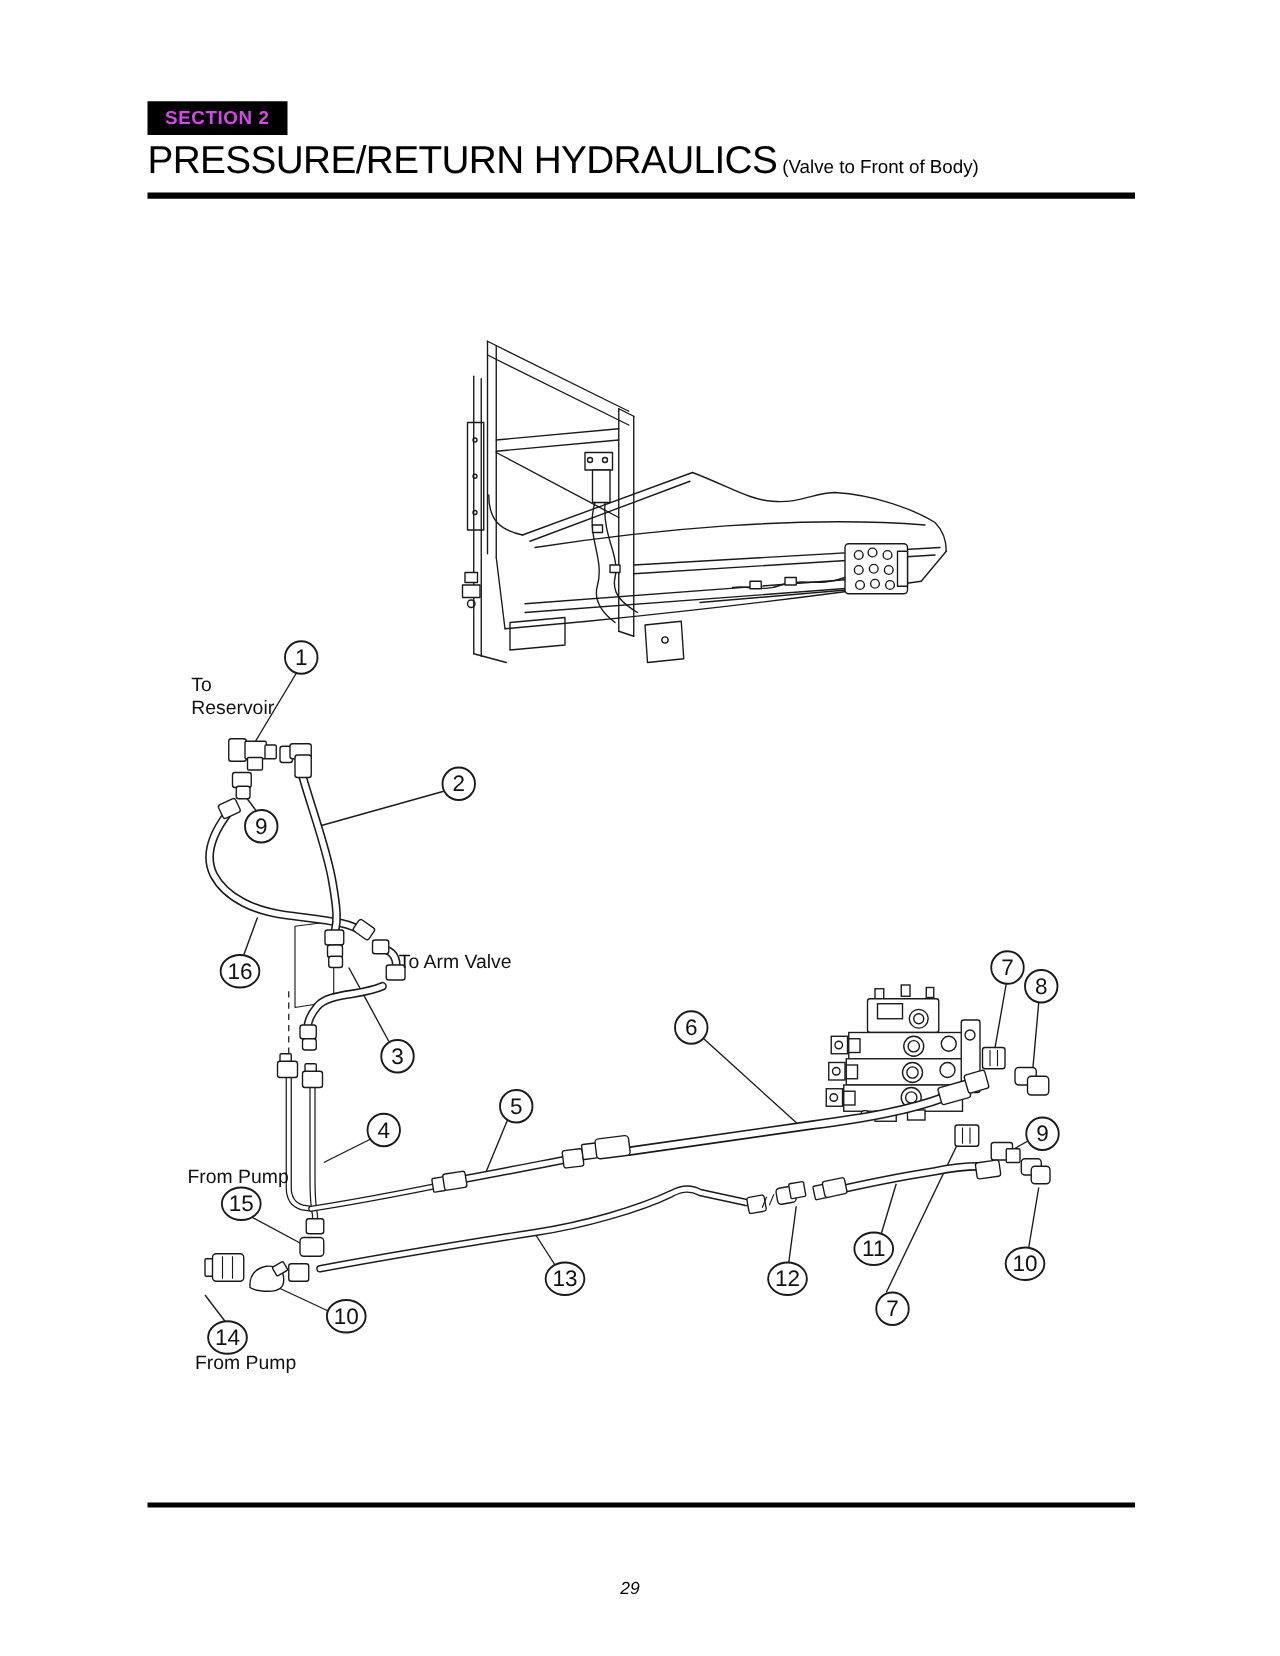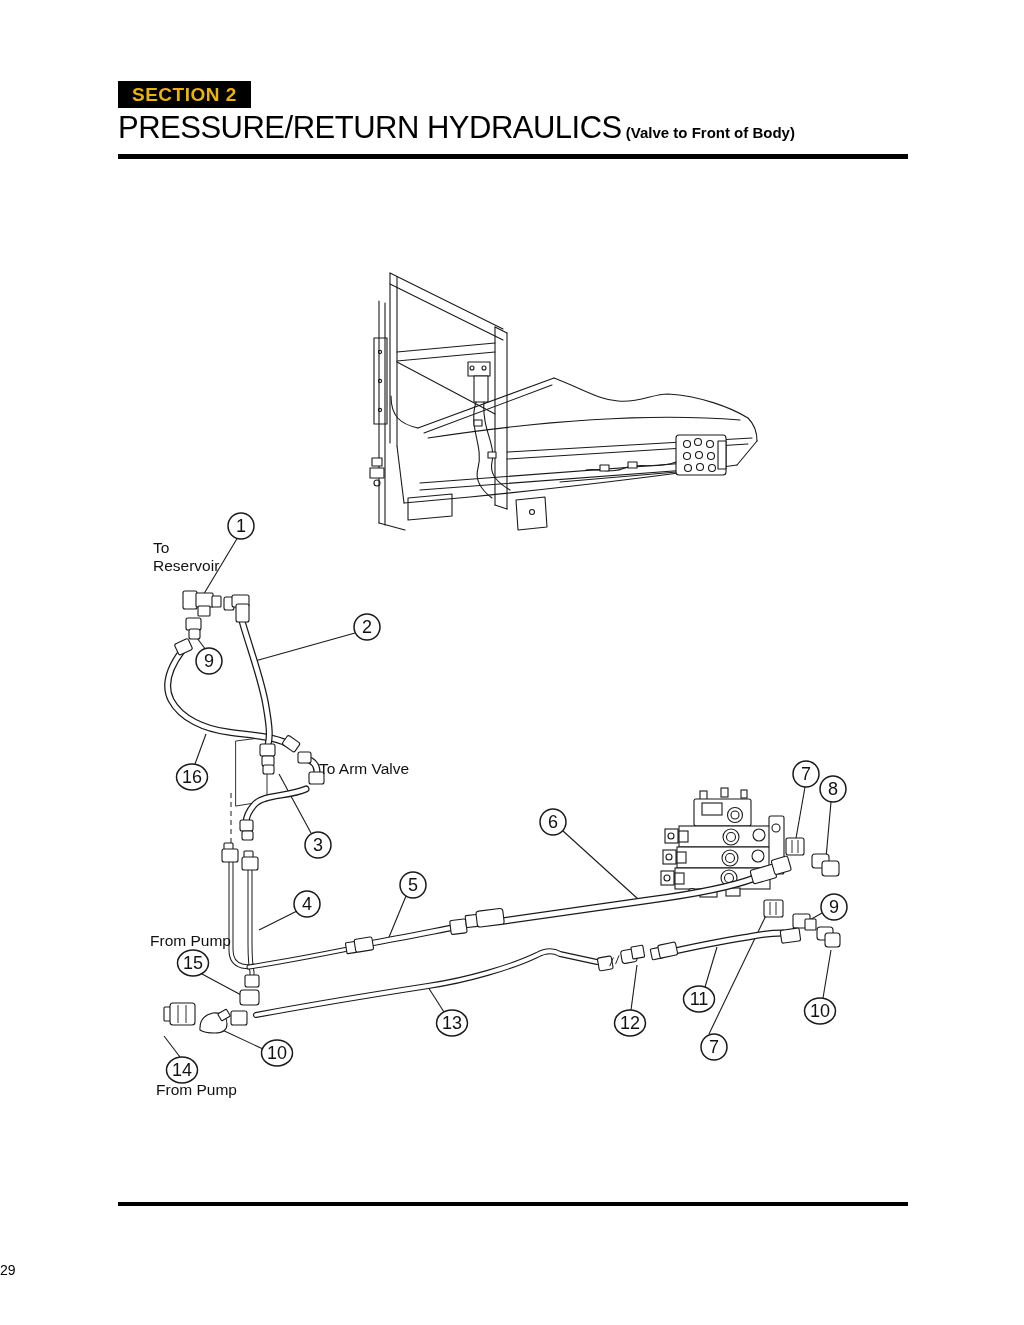--- a/index.html
+++ b/index.html
@@ -7,45 +7,45 @@
     position:relative;
     width:1024px;height:1325px;
     margin:0 auto;
     background:#ffffff;
     font-family:"Liberation Sans", sans-serif;
     color:#000;
     overflow:hidden;
   }
   .section-badge{
     position:absolute;left:118px;top:81px;
-    background:#000;color:#eab308;
-    font-size:19px;font-weight:bold;
+    background:#000;color:#d946ef;
+    font-size:15px;font-weight:bold;
     line-height:27px;height:27px;
     padding:0 14px;
     letter-spacing:.5px;
     white-space:nowrap;
   }
   .title-row{
     position:absolute;left:118px;top:110px;width:800px;
     white-space:nowrap;
   }
   .title-main{
     font-size:31px;font-weight:normal;letter-spacing:-0.5px;
   }
   .title-sub{
-    font-size:15px;font-weight:bold;margin-left:4px;
+    font-size:15px;font-weight:normal;margin-left:4px;
   }
   .rule{
     position:absolute;left:118px;width:790px;background:#000;
   }
   .rule.header-rule{top:154px;height:5px;}
   .rule.footer-rule{top:1202px;height:4px;}
   .page-number{
     position:absolute;left:0;top:1262px;width:1008px;
-    text-align:left;font-size:14px;
+    text-align:center;font-size:14px;font-style:italic;
   }
   svg.diagram{position:absolute;left:0;top:0;}
   
   .art{stroke:#1a1a1a;fill:none;stroke-width:1.1;stroke-linecap:round;stroke-linejoin:round;}
   .fit rect,.fit path.blob{fill:#ffffff;stroke:#1a1a1a;stroke-width:1.1;}
   .fit line{stroke:#1a1a1a;stroke-width:.9;}
   .fit circle{fill:#ffffff;stroke:#1a1a1a;stroke-width:1.1;}
   .hoseB{stroke:#1a1a1a;fill:none;stroke-linecap:round;stroke-linejoin:round;}
   .hoseW{stroke:#ffffff;fill:none;stroke-linecap:round;stroke-linejoin:round;}
   .leader{stroke:#1a1a1a;stroke-width:1.1;fill:none;}

